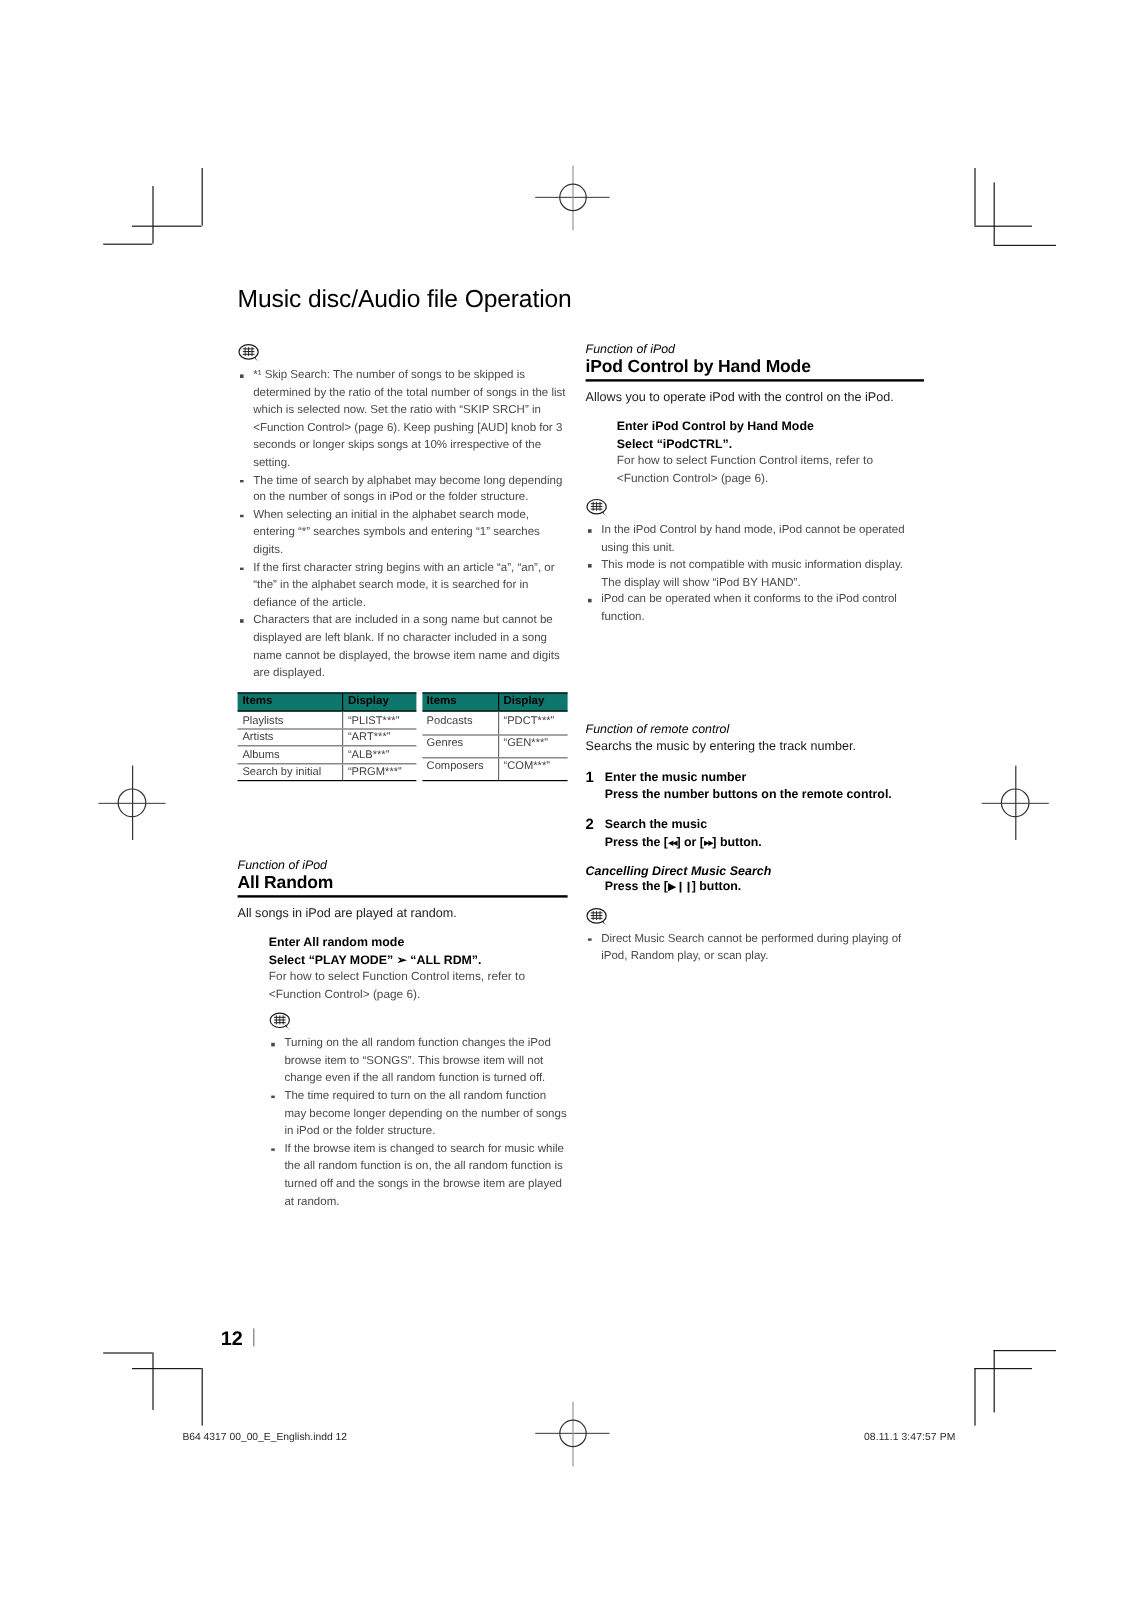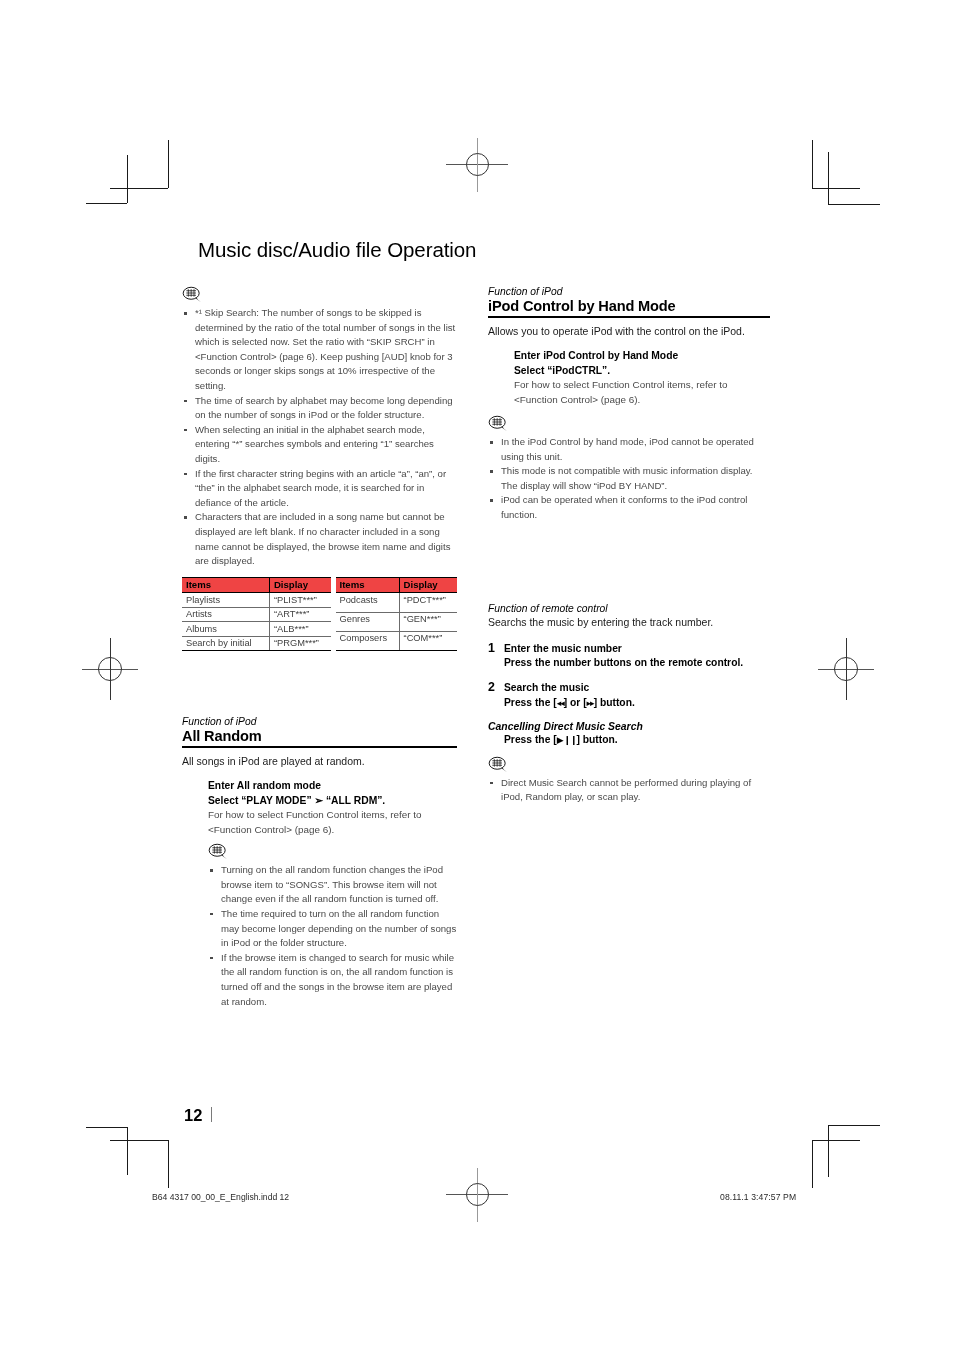--- a/index.html
+++ b/index.html
@@ -38,21 +38,21 @@
   .chapter-title {
     position: absolute;
     left: 198px;
     top: 238px;
     font-size: 20.5px;
     font-weight: normal;
     letter-spacing: -0.1px;
     color: #000;
   }
 
-  .col-left  { position: absolute; left: 182px;  top: 286px; width: 275px; }
+  .col-left  { position: absolute; left: 198px;  top: 286px; width: 275px; }
   .col-right { position: absolute; left: 488px; top: 286px; width: 282px; }
 
   
   .note-icon {
     width: 20px; height: 17px;
     margin-bottom: 3px;
     display: block;
   }
 
   ul.notes {
@@ -85,21 +85,21 @@
     display: flex;
     gap: 5px;
   }
   table.kv {
     border-collapse: collapse;
     font-size: 9.3px;
     color: #3f3f3f;
     table-layout: fixed;
   }
   table.kv th {
-    background: #ef4444;
+    background: #0f766e;
     color: #000;
     font-weight: bold;
     text-align: left;
     padding: 1.5px 4px 2px 4px;
     border-top: 1.2px solid #000;
     border-bottom: 1px solid #000;
     font-size: 9.6px;
   }
   table.kv td {
     padding: 1.5px 4px 2px 4px;

